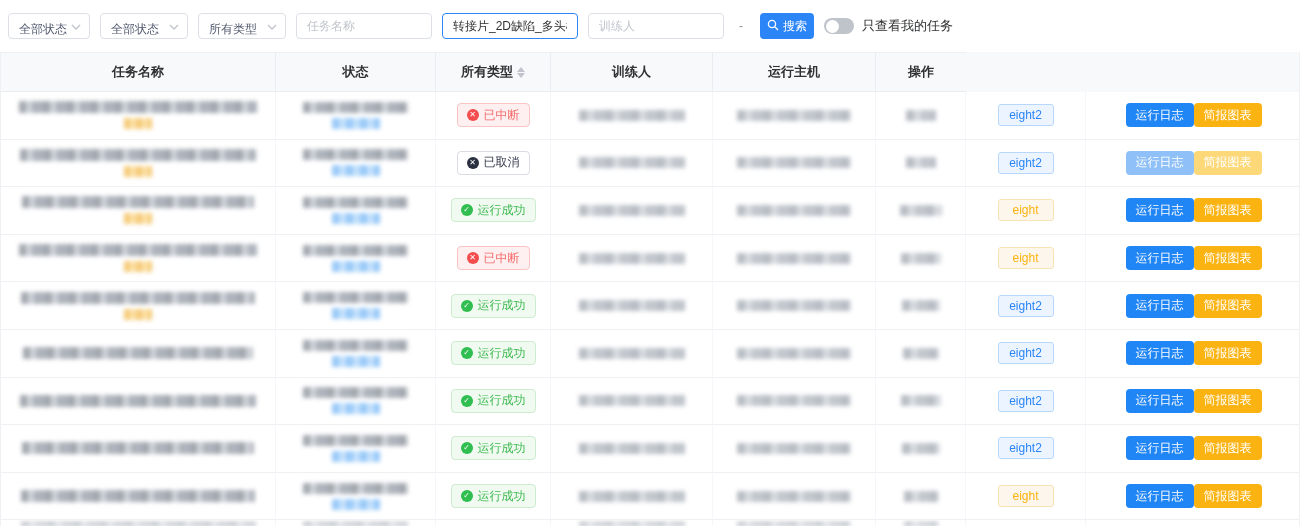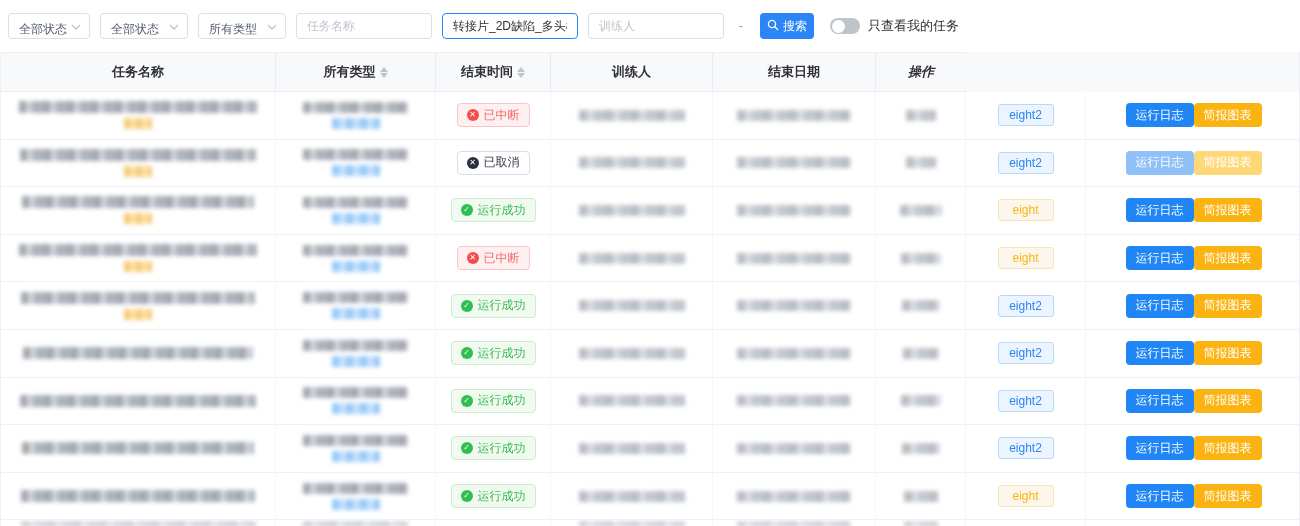--- a/index.html
+++ b/index.html
@@ -23,40 +23,40 @@
   }
   .inp { width:136px; }
   .inp input::placeholder, .date-inp input::placeholder { color:#c0c4cc; }
   .inp.active { border-color:#2b85f7; }
   .date-inp { width:128px; }
   .date-inp input { text-align:center; padding:0 6px 0 24px; }
   .date-inp.end input { padding:0 10px; }
   .date-inp .clock { position:absolute; left:8px; top:6px; }
   .range-sep { width:14px; text-align:center; font-size:12px; color:#8a8f99; }
   .search-btn {
-    height:26px; width:54px; margin-left:12px; margin-right:16px; border:none; border-radius:4px;
+    height:26px; width:54px; margin-left:12px; margin-right:10px; border:none; border-radius:4px;
     background:#2b85f7; color:#fff; font-size:12px; display:flex; align-items:center;
     justify-content:center; gap:4px; cursor:pointer; font-family:inherit;
   }
   .toggle { width:30px; height:16px; border-radius:9px; background:#bfc3ca; position:relative;
     cursor:pointer; margin-right:8px; flex:none; }
   .toggle .knob { position:absolute; left:1.5px; top:1.5px; width:13px; height:13px;
     border-radius:50%; background:#fff; }
   .toggle-label { font-size:13px; color:#303133; }
 
   
   .grid { display:grid; grid-template-columns:275px 160px 115px 162px 163px 90px 120px 215px; }
   .table { border-left:1px solid #eef0f4; border-right:1px solid #eef0f4; }
   .t-head { background:#f8f9fb; height:40px; }
   .t-head .th {
     display:flex; align-items:center; justify-content:center; font-size:13px; font-weight:bold;
     color:#303133; border-right:1px solid #e9ecf0; border-top:1px solid #eef0f4;
     border-bottom:1px solid #e9ecf0; gap:4px;
   }
-  .t-head .th:last-child { border-right:none;font-style:italic; }
+  .t-head .th:last-child { border-right:none; }
   .sorter { display:flex; flex-direction:column; gap:1px; cursor:pointer; }
   .sorter i { display:block; width:0; height:0; border-left:4px solid transparent;
     border-right:4px solid transparent; }
   .sorter .up { border-bottom:5px solid #c0c4cc; }
   .sorter .dn { border-top:5px solid #c0c4cc; }
   .t-row { height:47.6px; }
   .t-row .td { display:flex; flex-direction:column; align-items:center; justify-content:center;
     gap:5px; border-bottom:1px solid #eef0f4; border-right:1px solid #f4f6f9; overflow:hidden; }
   .t-row .td:last-child { border-right:none; }
   .td.actions { flex-direction:row; gap:0; }
@@ -151,38 +151,34 @@
   </div>
   <span class="toggle-label">只查看我的任务</span>
 </div>
 
 <div class="table">
   <div class="grid t-head">
     <div class="th">
         <span>任务名称</span>
       </div>
     <div class="th">
+        <span>状态</span>
+      </div>
+    <div class="th">
       <span>所有类型</span>
       <span class="sorter">
           <i class="up"></i>
           <i class="dn"></i>
         </span>
     </div>
     <div class="th">
-      <span>结束时间</span>
-      <span class="sorter">
-          <i class="up"></i>
-          <i class="dn"></i>
-        </span>
-    </div>
-    <div class="th">
         <span>训练人</span>
       </div>
     <div class="th">
-        <span>结束日期</span>
+        <span>运行主机</span>
       </div>
     <div class="th">
         <span>操作</span>
       </div>
   </div>
   <div id="table-body">
       <div class="grid t-row">
         <div class="td">
           <div class="blur" style="width: 238px; height: 12px;"></div>
           <div class="blur yellow" style="width: 28px; height: 11px;"></div>

